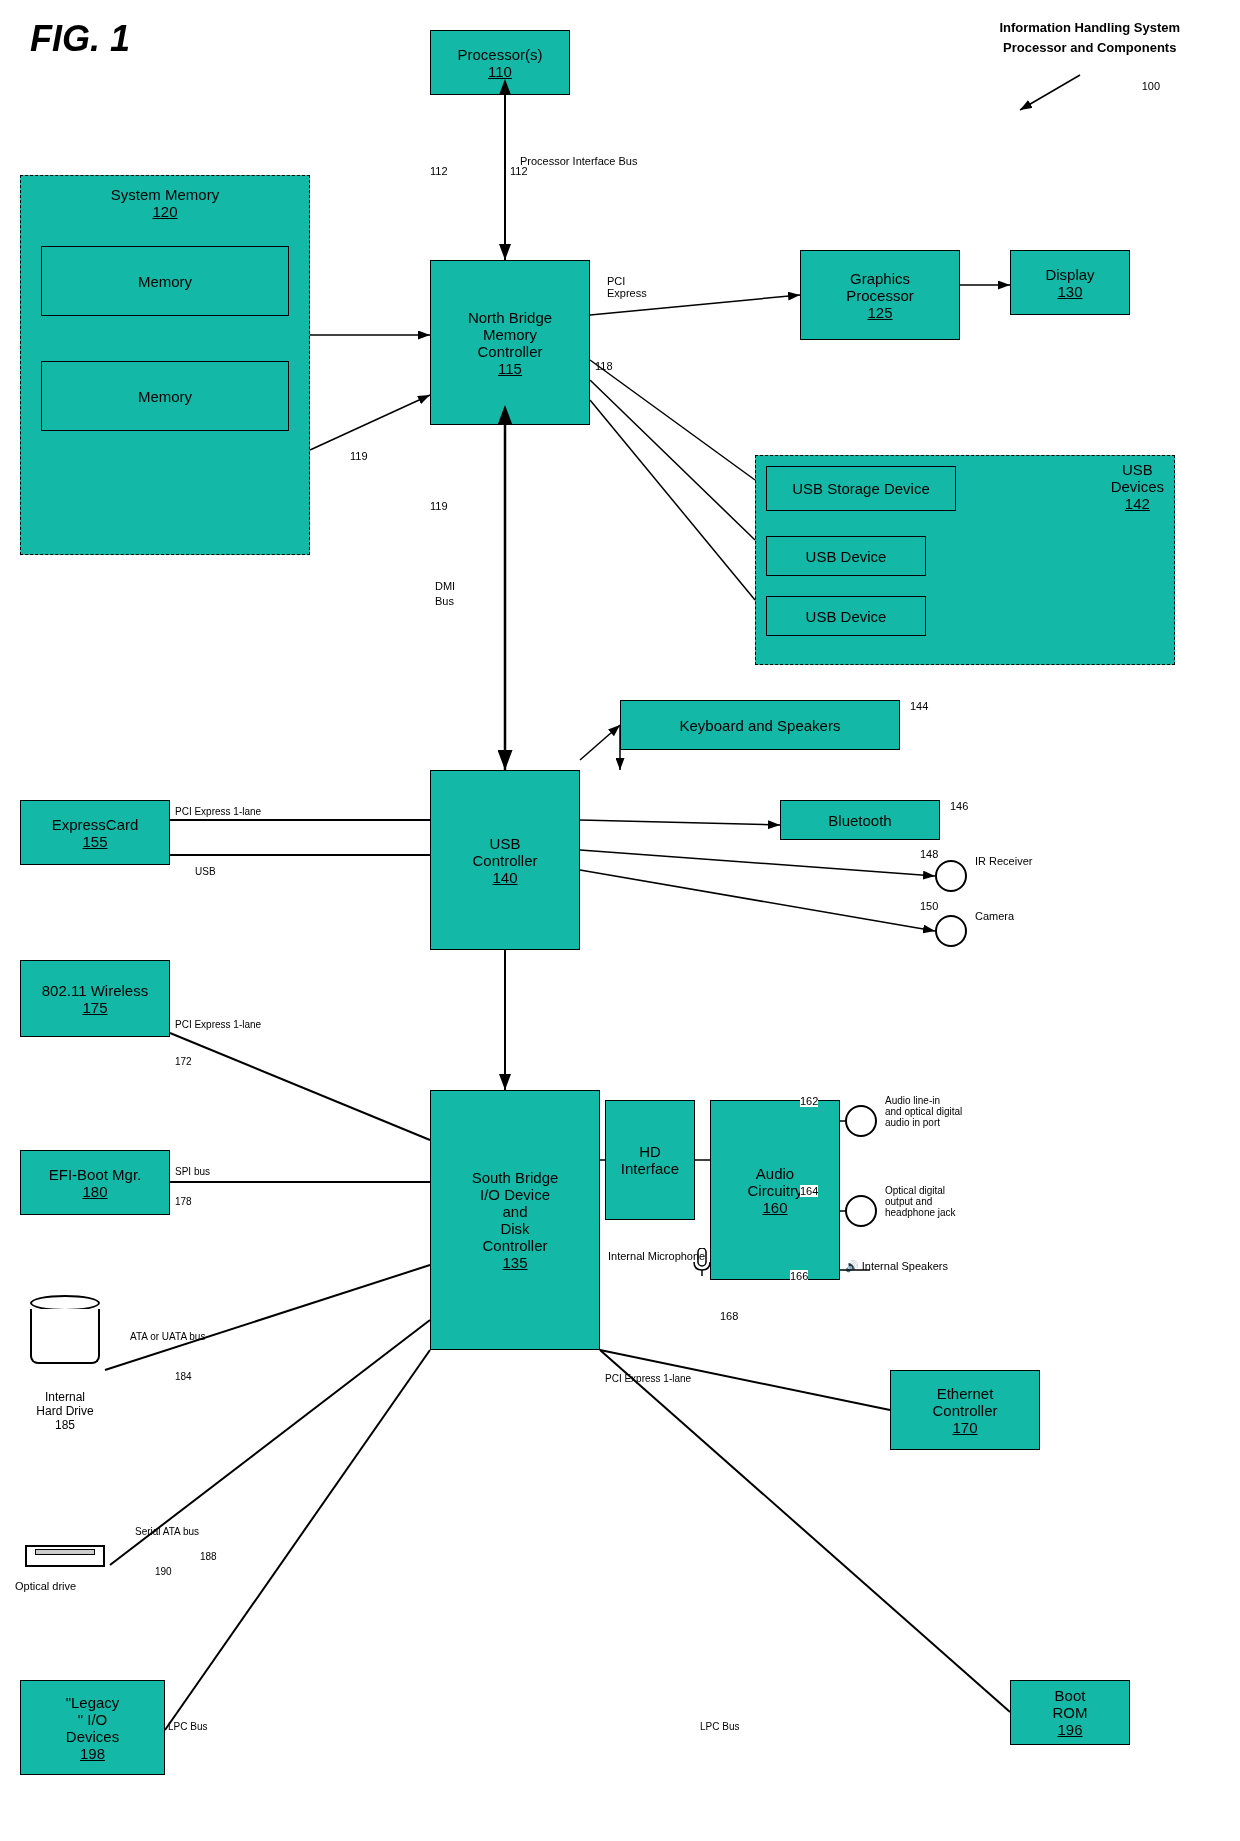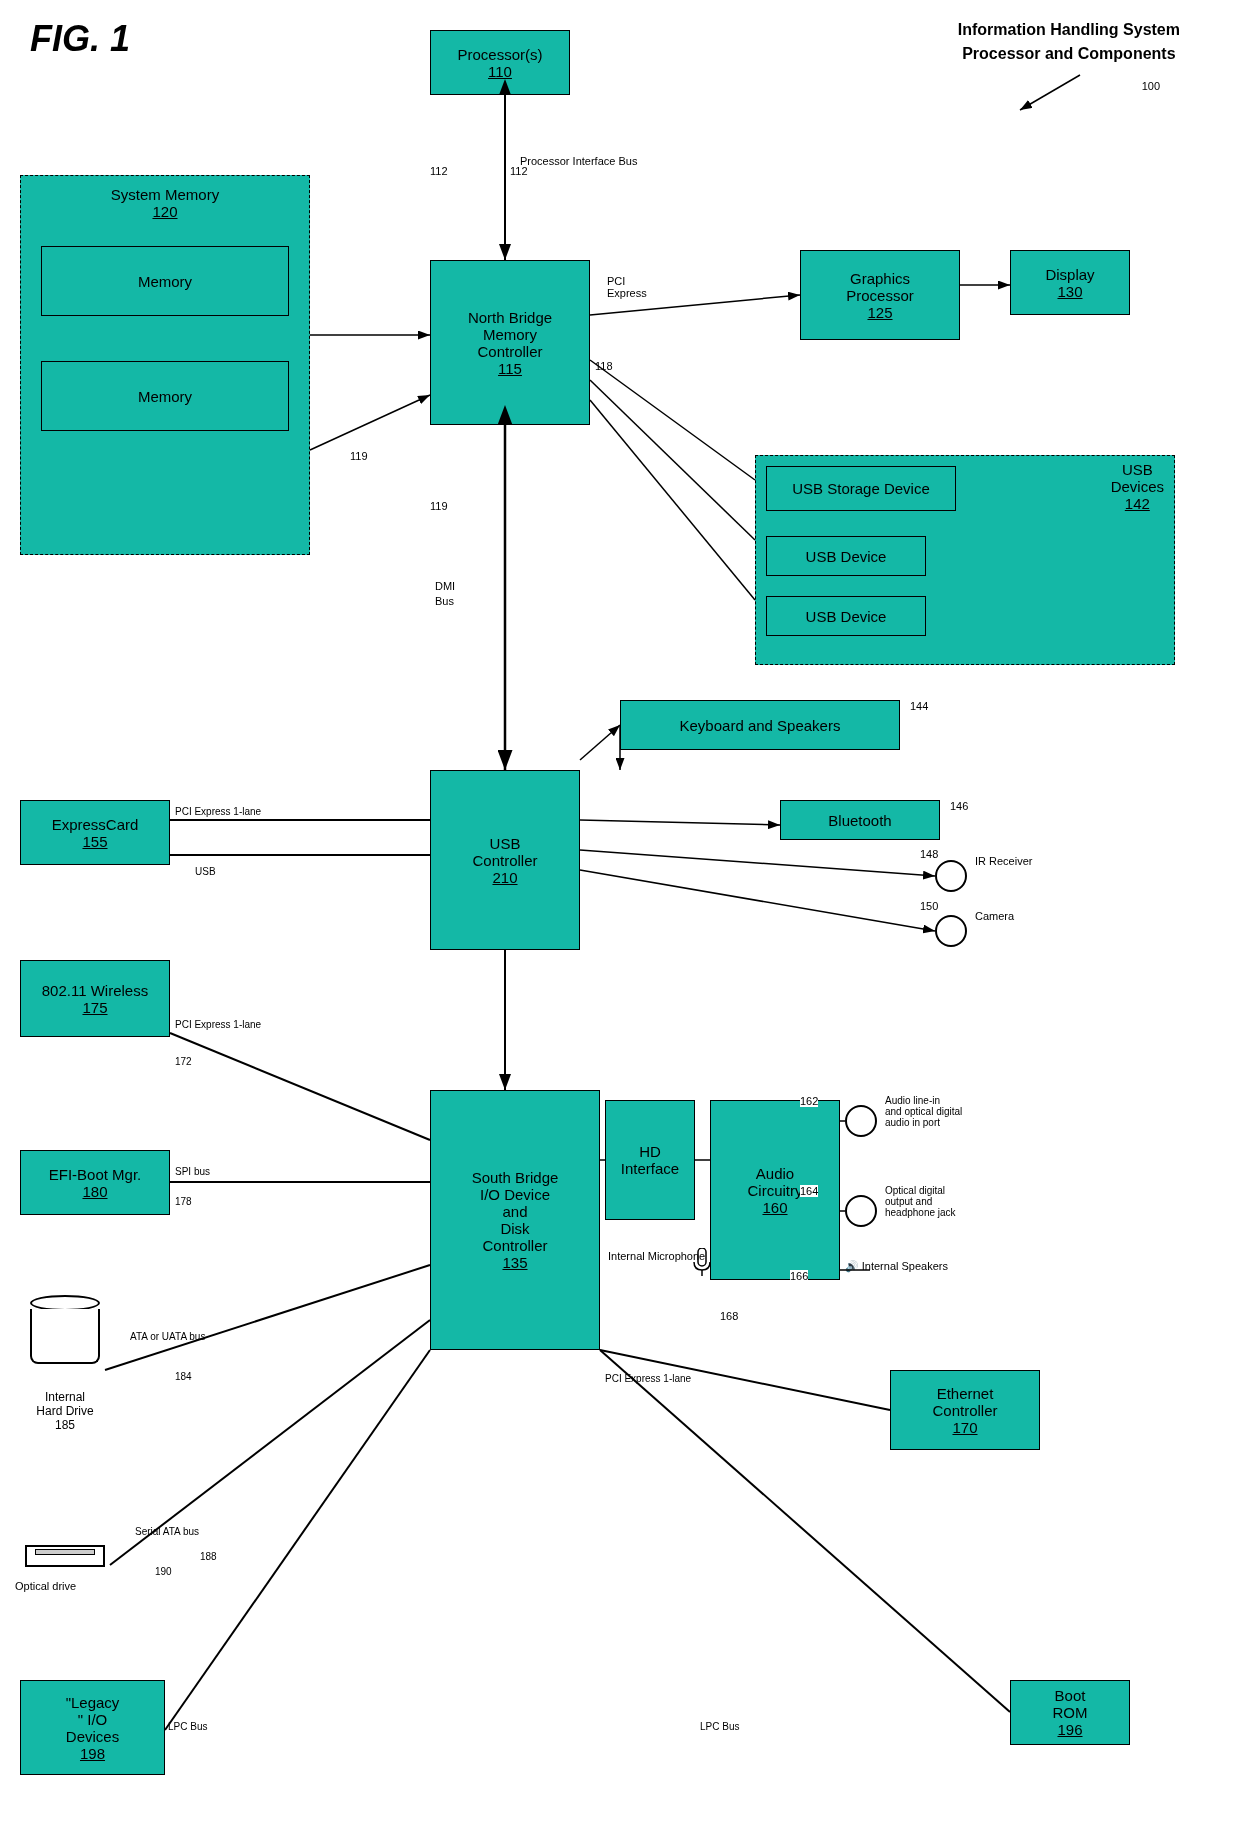--- a/index.html
+++ b/index.html
@@ -39,21 +39,21 @@
     .title-label {
       position: absolute;
       font-weight: bold;
       font-style: italic;
       font-size: 36px;
     }
     .diagram-title {
       position: absolute;
       font-weight: bold;
       text-align: center;
-      font-size: 16px;
+      font-size: 13px;
     }
     
     .lines-svg {
       position: absolute;
       top: 0; left: 0;
       width: 1240px;
       height: 1841px;
       pointer-events: none;
     }
     .label {
@@ -206,21 +206,21 @@
   <div class="label" style="left:975px; top:855px;">IR Receiver</div>
   <div class="label" style="left:920px; top:848px;">148</div>
 
   <div class="circle-icon" style="left:935px; top:915px;"></div>
   <div class="label" style="left:975px; top:910px;">Camera</div>
   <div class="label" style="left:920px; top:900px;">150</div>
 
   <div class="box" style="left:430px; top:770px; width:150px; height:180px;">
     <span style="white-space:pre-line; text-align:center;">USB
 Controller</span>
-    <span class="ref">210</span>
+    <span class="ref">140</span>
   </div>
 
   <div class="box" style="left:20px; top:800px; width:150px; height:65px;">
     <span>ExpressCard</span>
     <span class="ref">155</span>
   </div>
 
   <div class="box" style="left:20px; top:960px; width:150px; height:77px;">
     <span>802.11 Wireless</span>
     <span class="ref">175</span>

